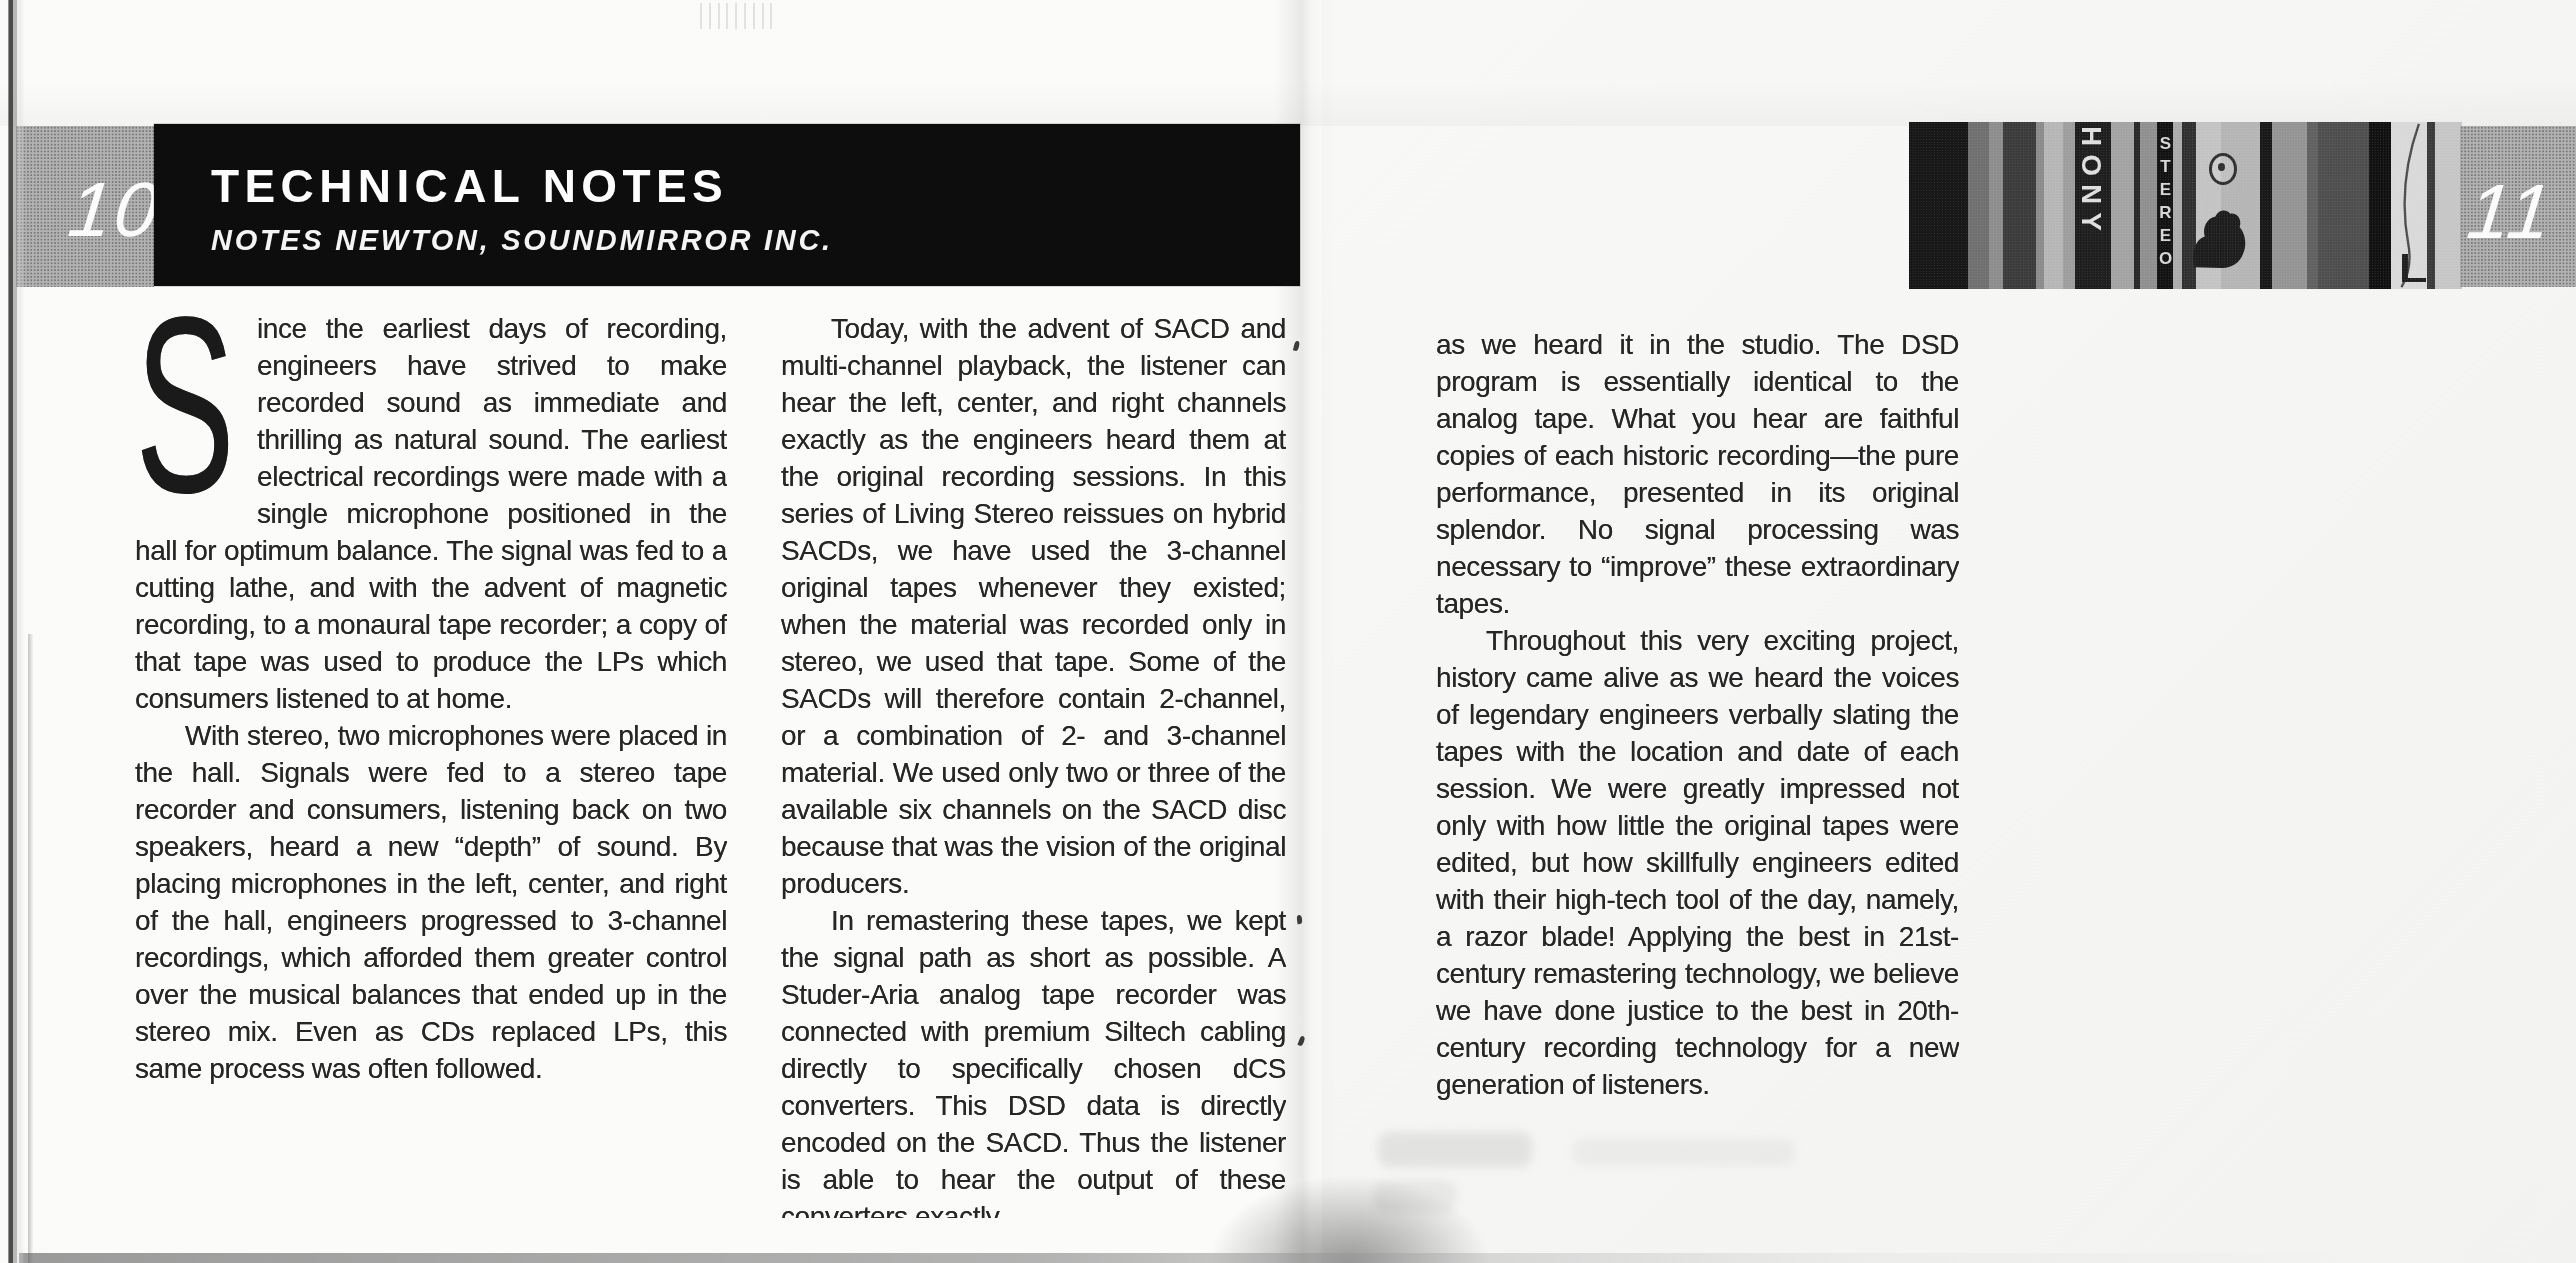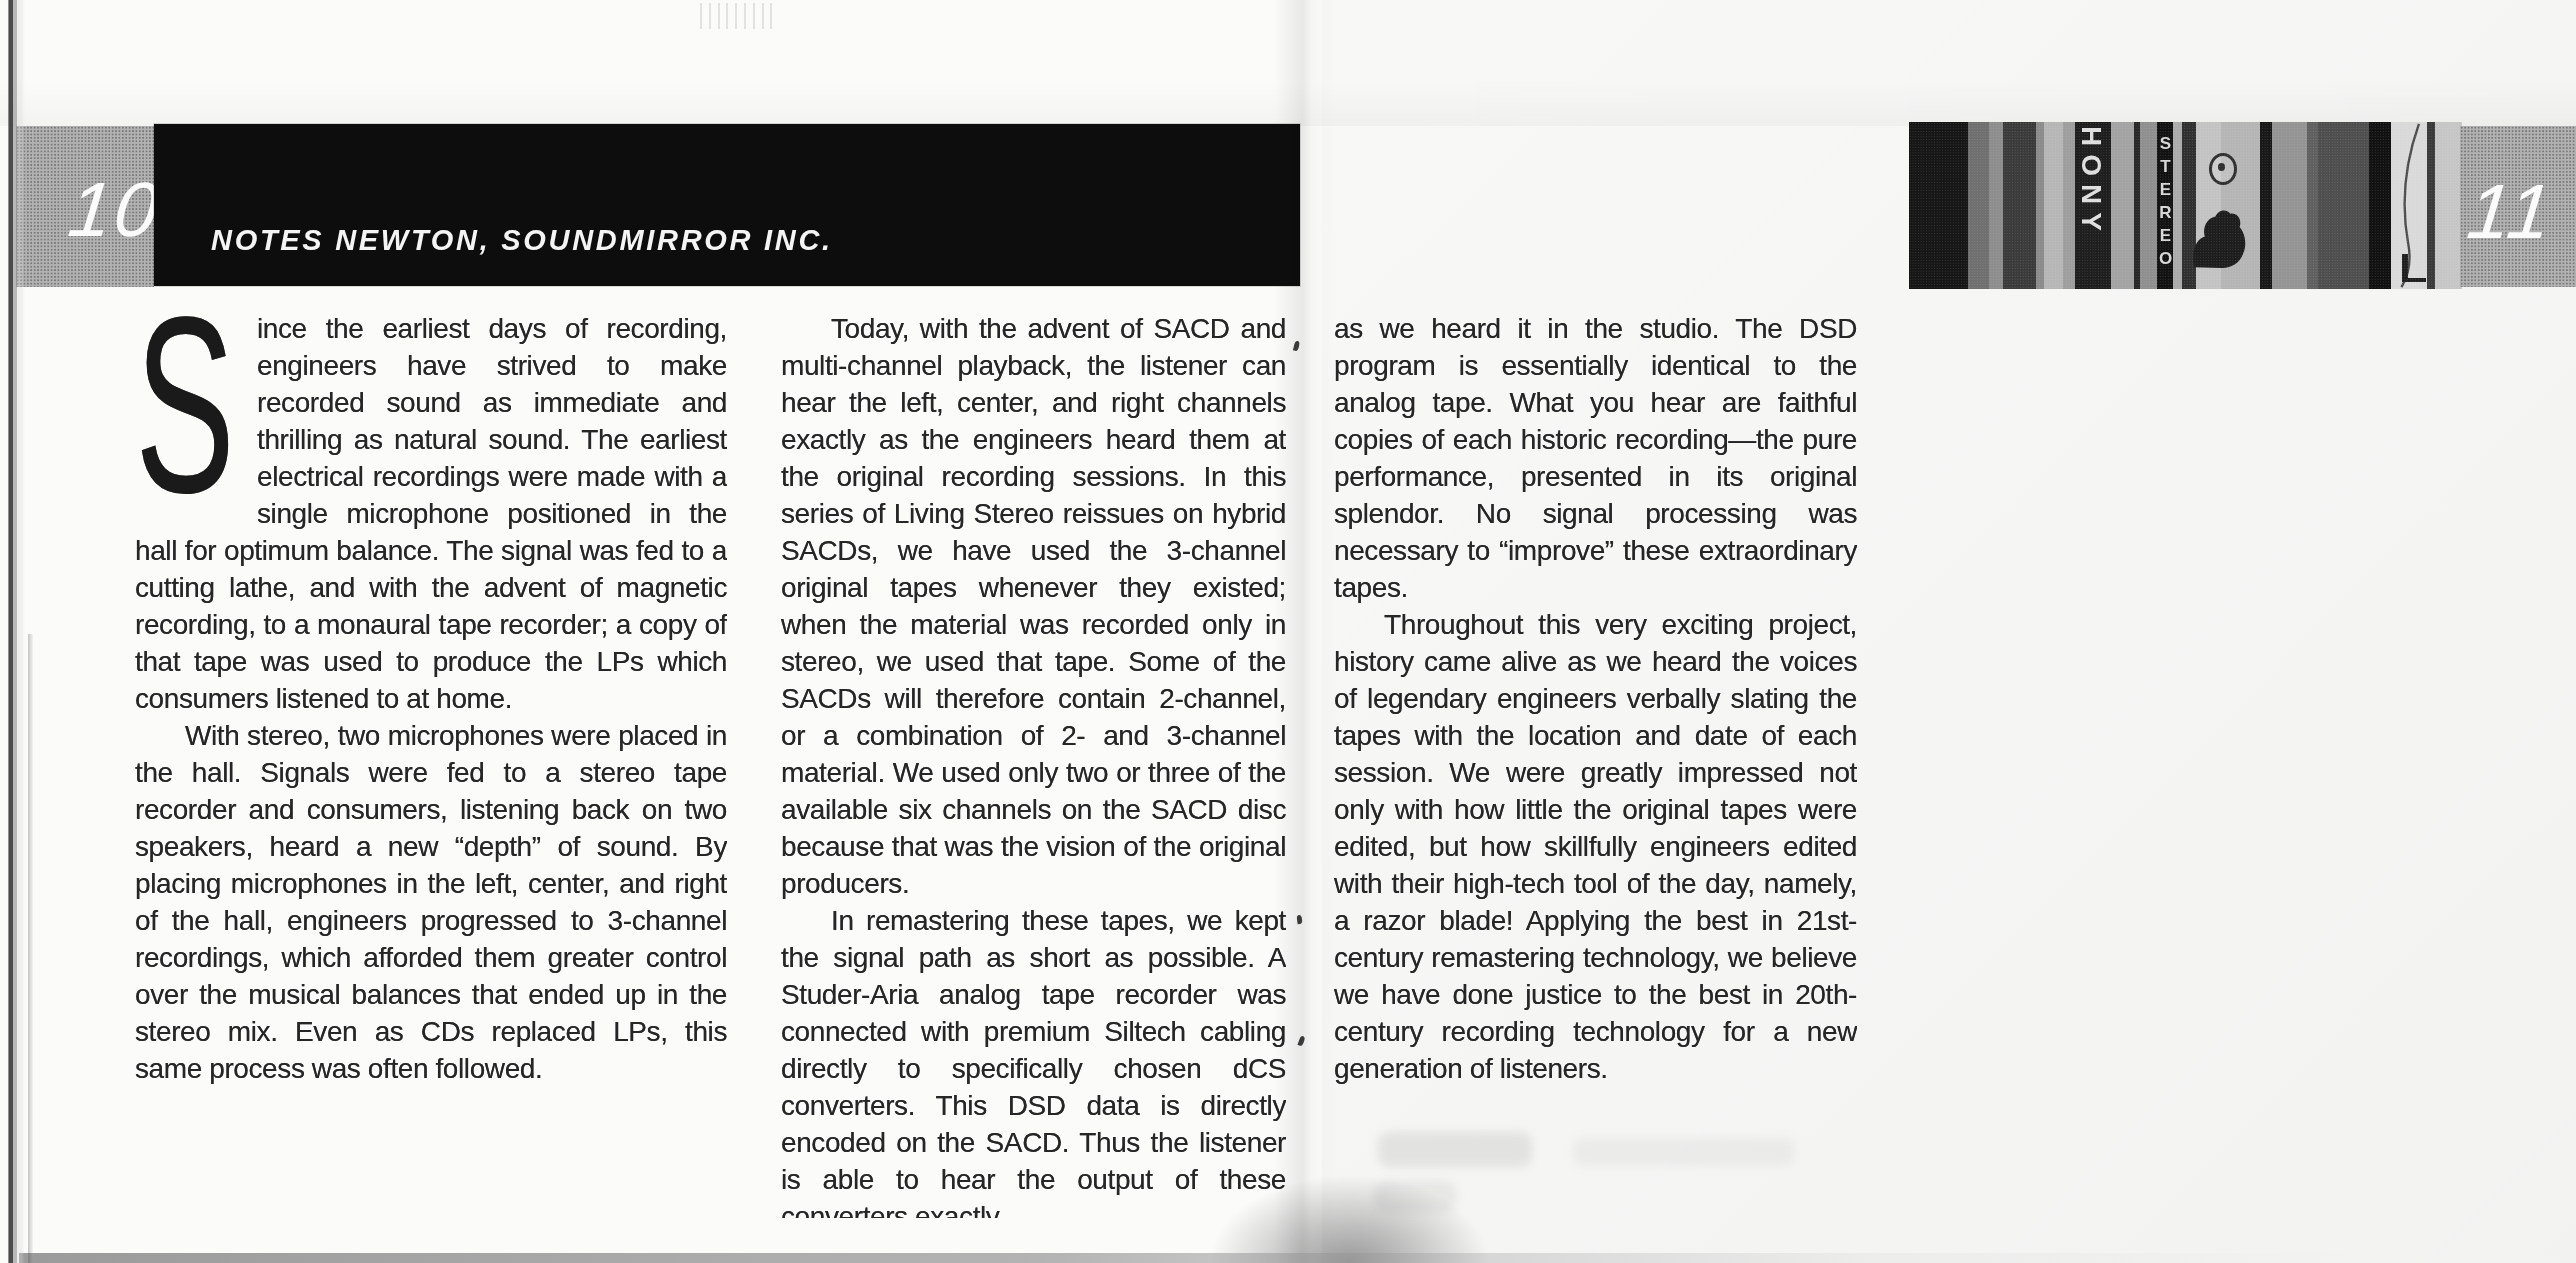--- a/index.html
+++ b/index.html
@@ -77,21 +77,21 @@
   .silhouette{position:absolute;left:281px;top:85px;}
   .curve-line{position:absolute;left:479px;top:0;}
   .l-mark{position:absolute;left:493px;top:132px;width:17.5px;height:24px;
     border-left:6px solid #1f1f1f;border-bottom:4.7px solid #1f1f1f;}
 
   
   .col{position:absolute;top:310px;text-align:justify;font-size:28px;line-height:37px;
     letter-spacing:-0.4px;color:#262626;text-shadow:0 0 0.4px rgba(40,40,40,.75);overflow:hidden;}
   .col.c1{left:135px;width:592px;height:908px;}
   .col.c2{left:759px;width:505px;height:908px;margin-left:22px;}
-  .col.c3{left:1334px;width:523px;height:833px;}
+  .col.c3{left:1436px;width:523px;height:833px;margin-top:16px;}
   .para{margin:0;}
   .para.indent{text-indent:50px;}
   .dropcap{float:left;width:107px;height:187px;margin:2.7px 15px 0 0;position:relative;}
   .dropcap-glyph{position:absolute;left:0;top:50%;transform:translateY(-50%) scaleX(.60);
     transform-origin:left center;font-size:250px;line-height:1;color:#1a1a1a;letter-spacing:0;}
 </style>
 </head>
 <body>
 
 <div id="page">
@@ -109,20 +109,21 @@
   <div class="speck s3"></div>
   <div class="ghost g1"></div>
   <div class="ghost g2"></div>
   <div class="ghost g3"></div>
 
   <div class="pagenum-bar left halftone">
     <span class="pagenum">10</span>
   </div>
 
   <div class="header-bar">
+    <div class="header-title">TECHNICAL NOTES</div>
     <div class="header-byline">NOTES NEWTON, SOUNDMIRROR INC.</div>
   </div>
 
   <div class="photo">
     <span class="spine-text hony">HONY</span>
     <span class="spine-text stereo">STEREO</span>
     <div class="emblem"></div>
     <svg class="silhouette" width="59" height="63" viewBox="0 0 88 94">
       <path d="M6 90 C2 62 10 48 22 44 C18 30 26 16 38 14 C42 4 54 2 60 10 C70 8 78 18 74 30 C83 40 85 58 79 70 C75 83 62 91 48 91 Z" fill="#1d1d1d"></path>
     </svg>

